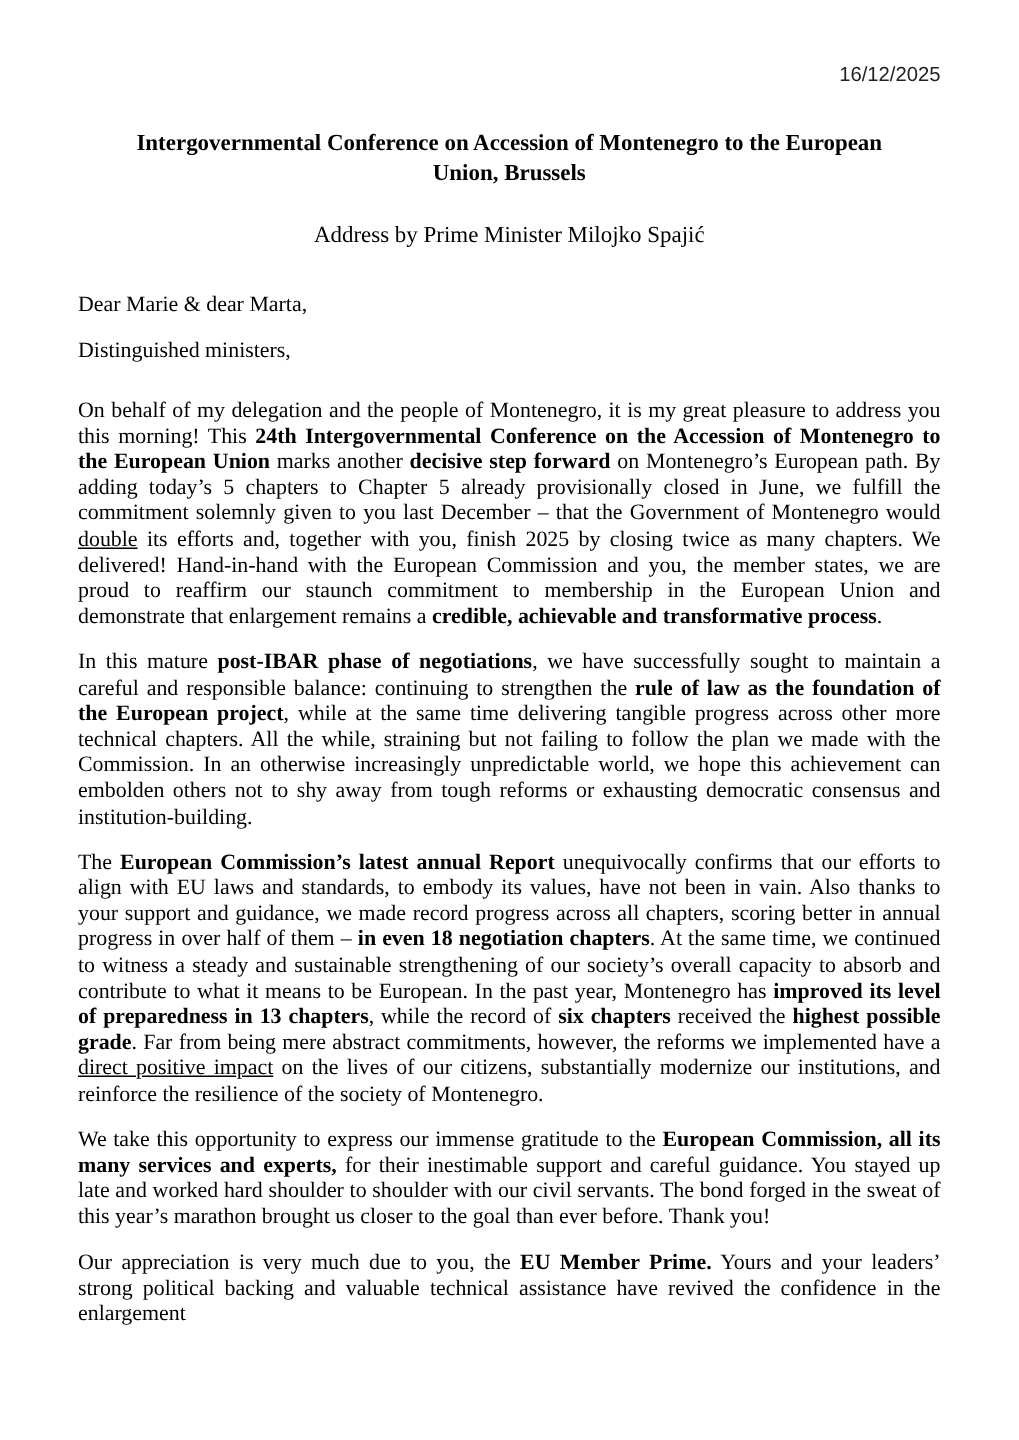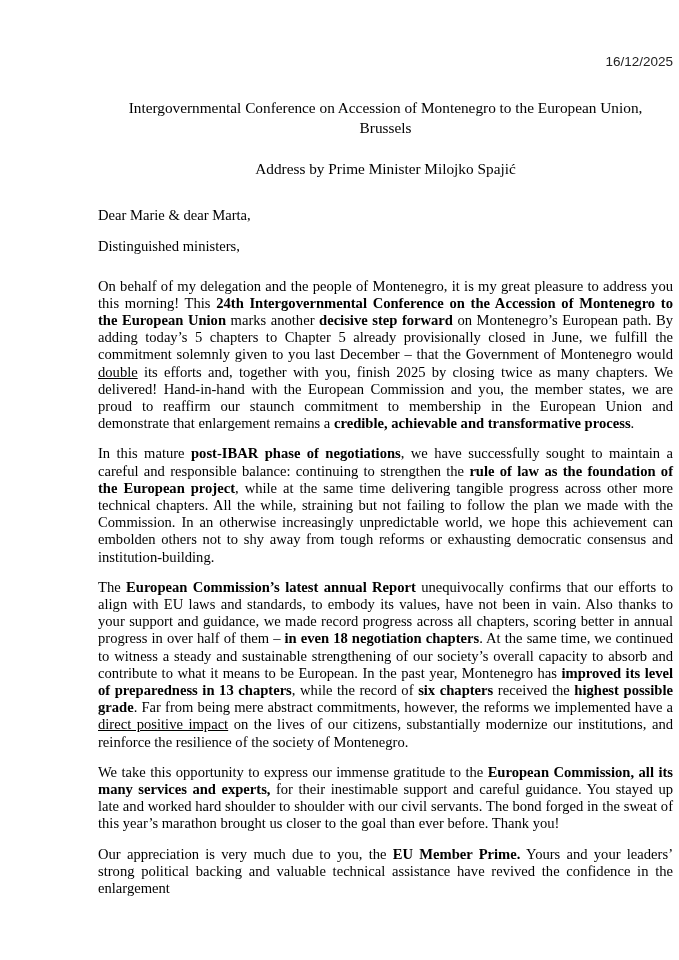--- a/index.html
+++ b/index.html
@@ -17,39 +17,38 @@
   .page {
     position: relative;
     width: 679px;
     height: 960px;
     background: #ffffff;
     box-sizing: border-box;
   }
   .content {
     position: absolute;
     left: 52px;
-    top: 12px;
+    top: 0;
     width: 575px;
-    margin-left: 46px;
   }
 
   
   .date-line {
     text-align: right;
     font-family: "Liberation Sans", "DejaVu Sans", sans-serif;
     font-size: 13.5px;
     line-height: 16px;
     color: #222222;
     padding-top: 42px;
   }
 
   
   .doc-title {
     text-align: center;
-    font-weight: normal;
+    font-weight: bold;
     font-size: 15.3px;
     line-height: 19.5px;
     margin-top: 28px;
     padding: 0 22px;
   }
   .doc-subtitle {
     text-align: center;
     font-weight: normal;
     font-size: 15.3px;
     line-height: 19.5px;

